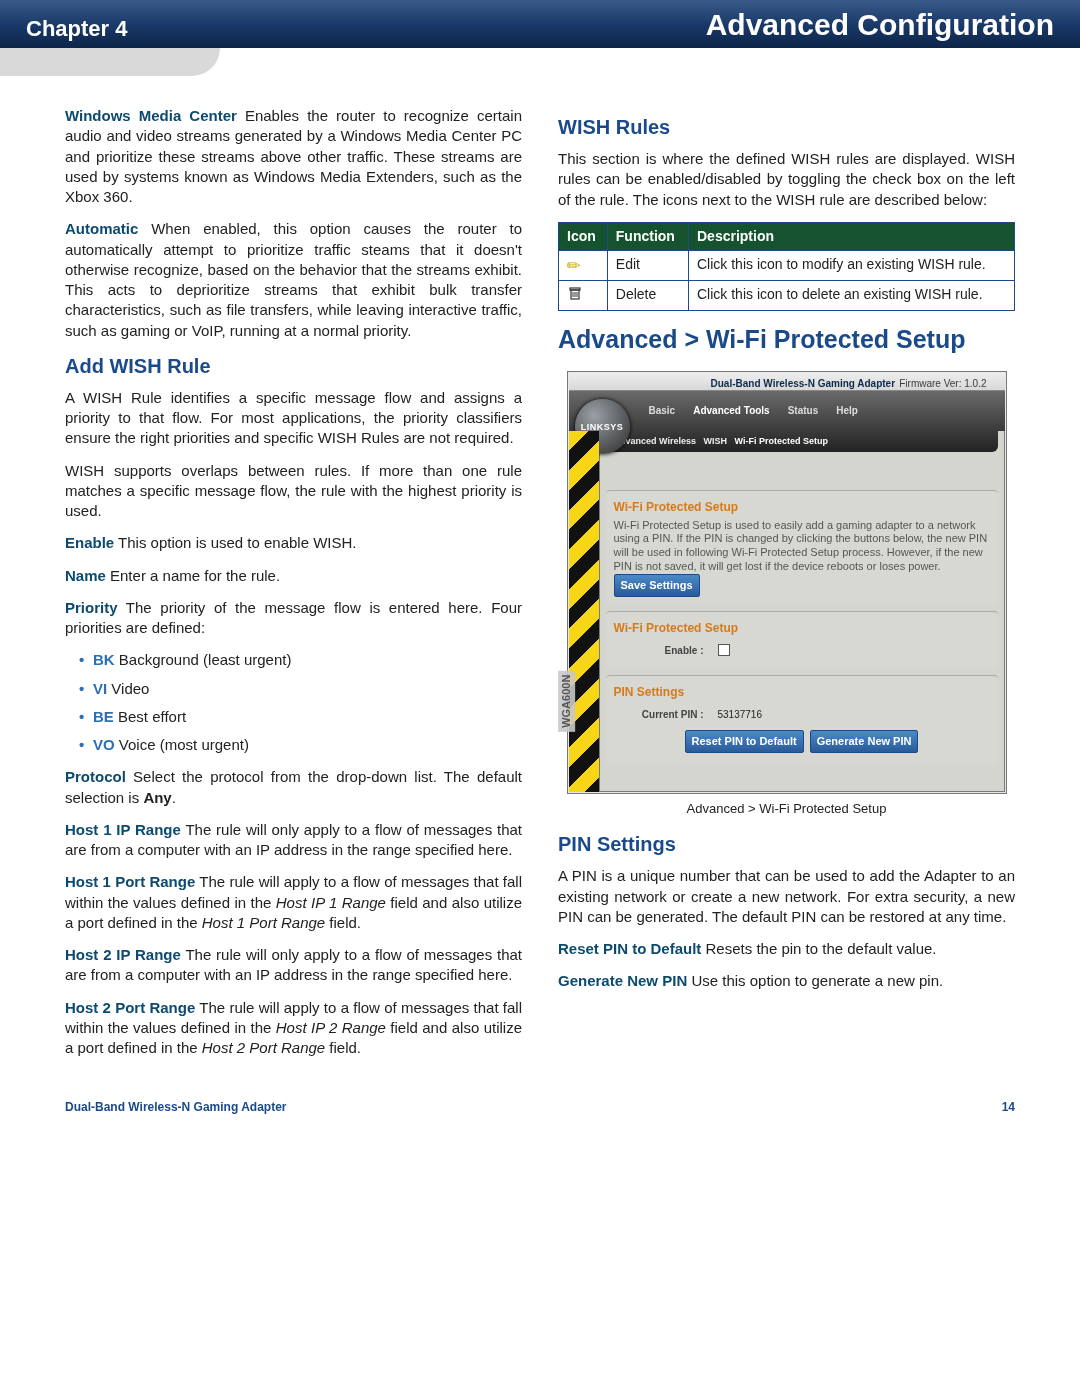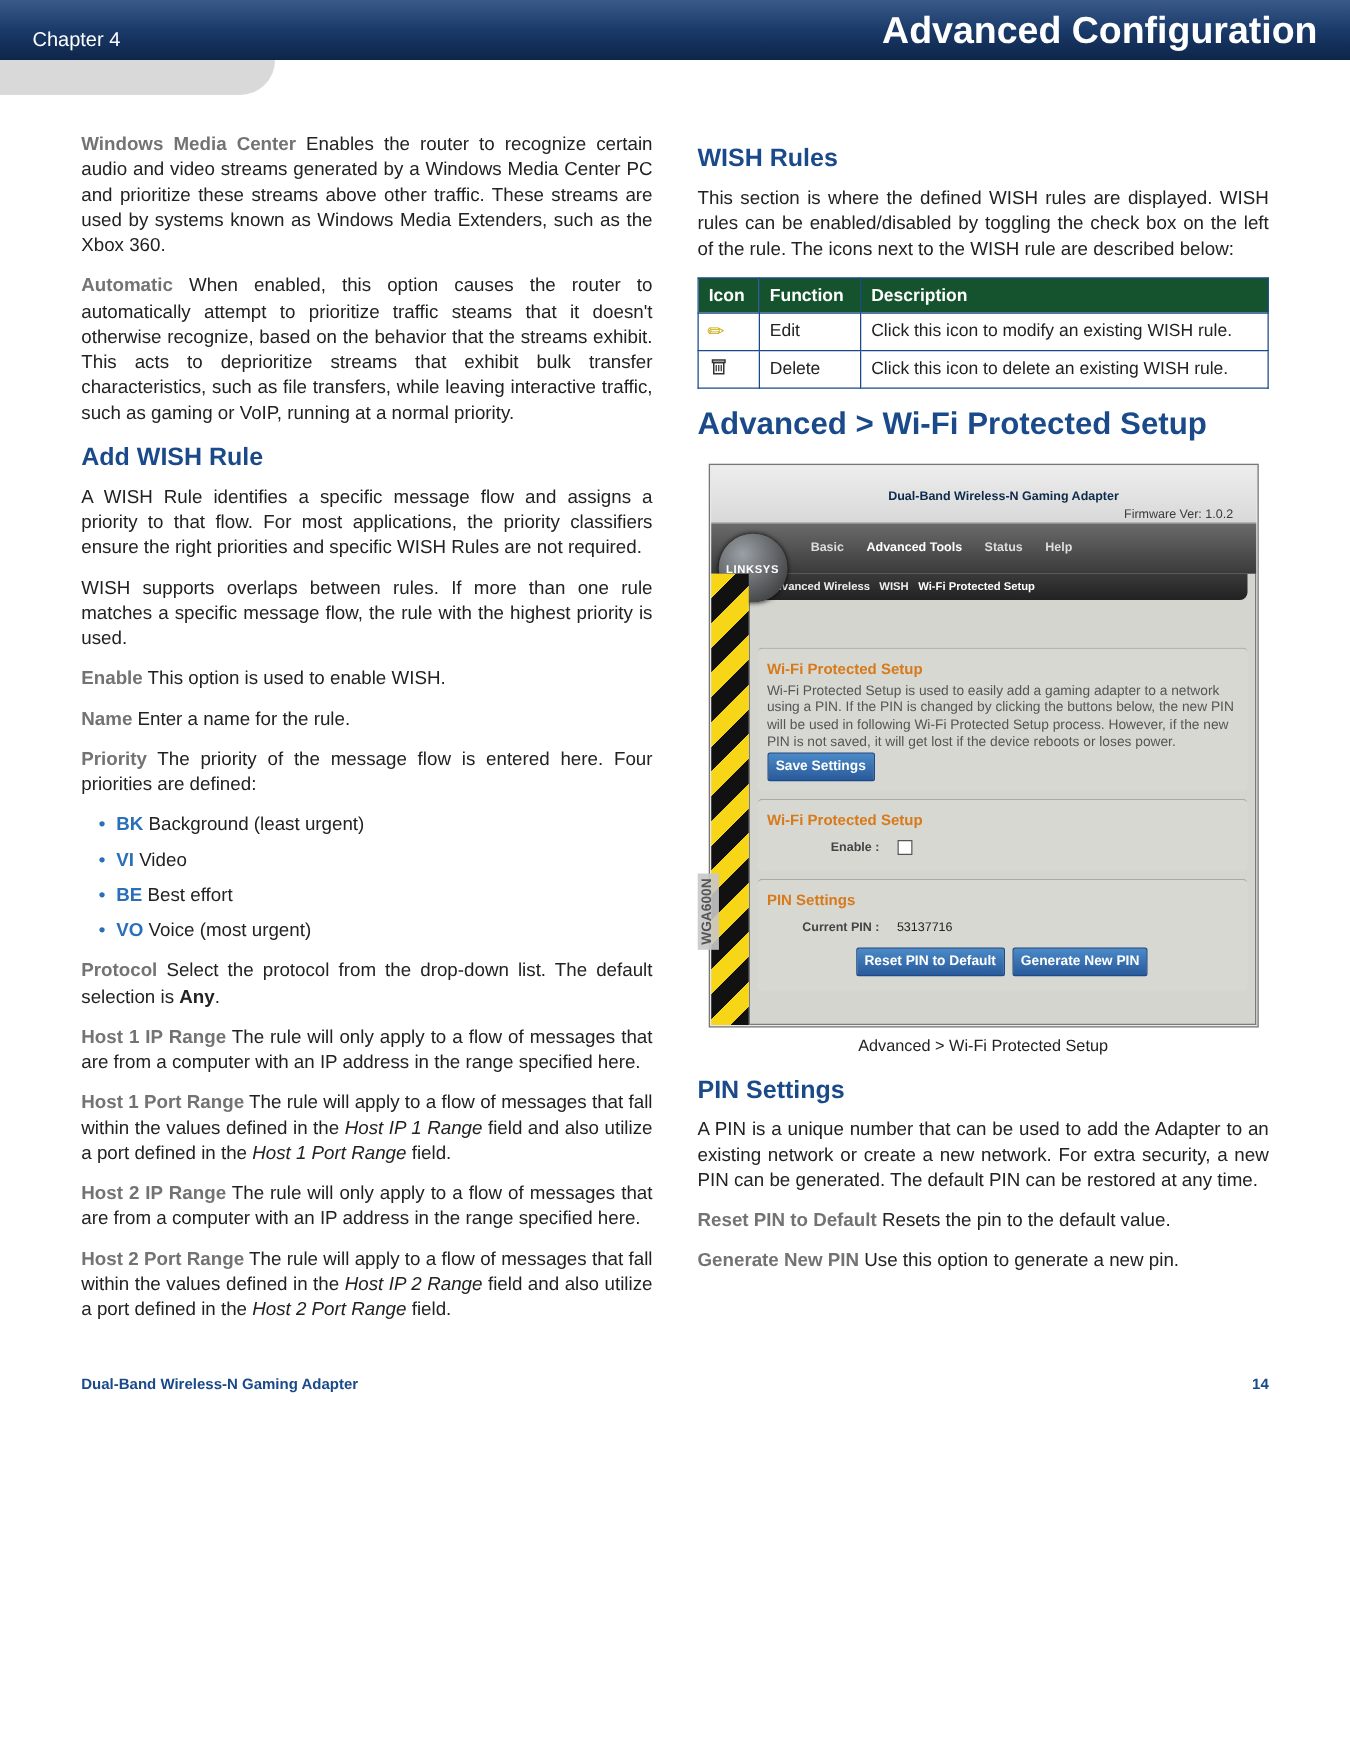--- a/index.html
+++ b/index.html
@@ -12,22 +12,22 @@
   .header-bar {
     display: flex;
     justify-content: space-between;
     align-items: flex-end;
     background: linear-gradient(to bottom, #3a5a8a 0%, #1a3a6a 50%, #0d2548 100%);
     height: 48px;
     padding: 0 26px 6px 26px;
   }
   .chapter {
     color: #fff;
-    font-weight: normal;
-    font-size: 16px;
+    font-weight: bold;
+    font-size: 22px;
   }
   .adv-config {
     color: #fff;
     font-weight: bold;
     font-size: 30px;
     font-stretch: condensed;
   }
   .top-gray {
     background: #d9d9d9;
     height: 28px;
@@ -35,21 +35,21 @@
     border-bottom-right-radius: 28px;
   }
   .page {
     padding: 30px 65px 30px 65px;
     display: flex;
     gap: 36px;
     font-size: 15px;
     line-height: 1.35;
   }
   .col { flex: 1; min-width: 0; }
-  .term { color: #737373; font-weight: bold; }
+  .term { color: #0c4a6e; font-weight: bold; }
   p { margin-bottom: 12px; text-align: justify; }
   .h-sub {
     color: #1a4a8a;
     font-weight: bold;
     font-size: 20px;
     font-stretch: condensed;
     margin: 8px 0 8px 0;
   }
   .h-main {
     color: #1a4a8a;
@@ -79,21 +79,21 @@
   .edit-icon { display:inline-block; transform: rotate(-45deg); font-size:16px; color:#c9a800;}
   .del-icon svg { width:16px; height:16px; }
 
   
   .ss-wrap { border:1px solid #777; padding:1px; width: 440px; margin: 0 auto 6px auto; font-size:10px; background:#e8e8e8;}
   .ss-topbar { background:linear-gradient(#6a6a6a,#3a3a3a); height:40px; display:flex; align-items:center; color:#eee; position:relative;}
   .ss-logo-circle { width:55px; height:55px; border-radius:50%; background:radial-gradient(circle at 35% 30%, #9aa0a6, #2a2a2a); display:flex; align-items:center; justify-content:center; position:absolute; left:6px; top:8px; box-shadow: 0 0 4px #000;}
   .ss-logo-text { color:#fff; font-weight:bold; font-size:9px; letter-spacing:0.5px;}
   .ss-brand-bar { flex:1; display:flex; align-items:center; justify-content:space-between; padding: 0 10px 0 70px;}
   .ss-device { color:#0c2a4a; font-weight:bold;}
-  .ss-fw { color:#3a3a3a;margin-top:28px;}
+  .ss-fw { color:#3a3a3a;}
   .ss-navrow { display:flex; gap:18px; padding: 4px 10px 6px 80px; background:linear-gradient(#3a3a3a,#2a2a2a); color:#ddd; font-weight:bold;}
   .ss-navrow .active { color:#fff; text-decoration: none; }
   .ss-body { display:flex; }
   .ss-hazard {
     width:30px;
     background: repeating-linear-gradient(135deg, #f7d617 0 14px, #111 14px 28px);
     position:relative;
   }
   .ss-model {
     position:absolute; left:6px; bottom:60px; transform: rotate(-90deg); transform-origin:left bottom;

